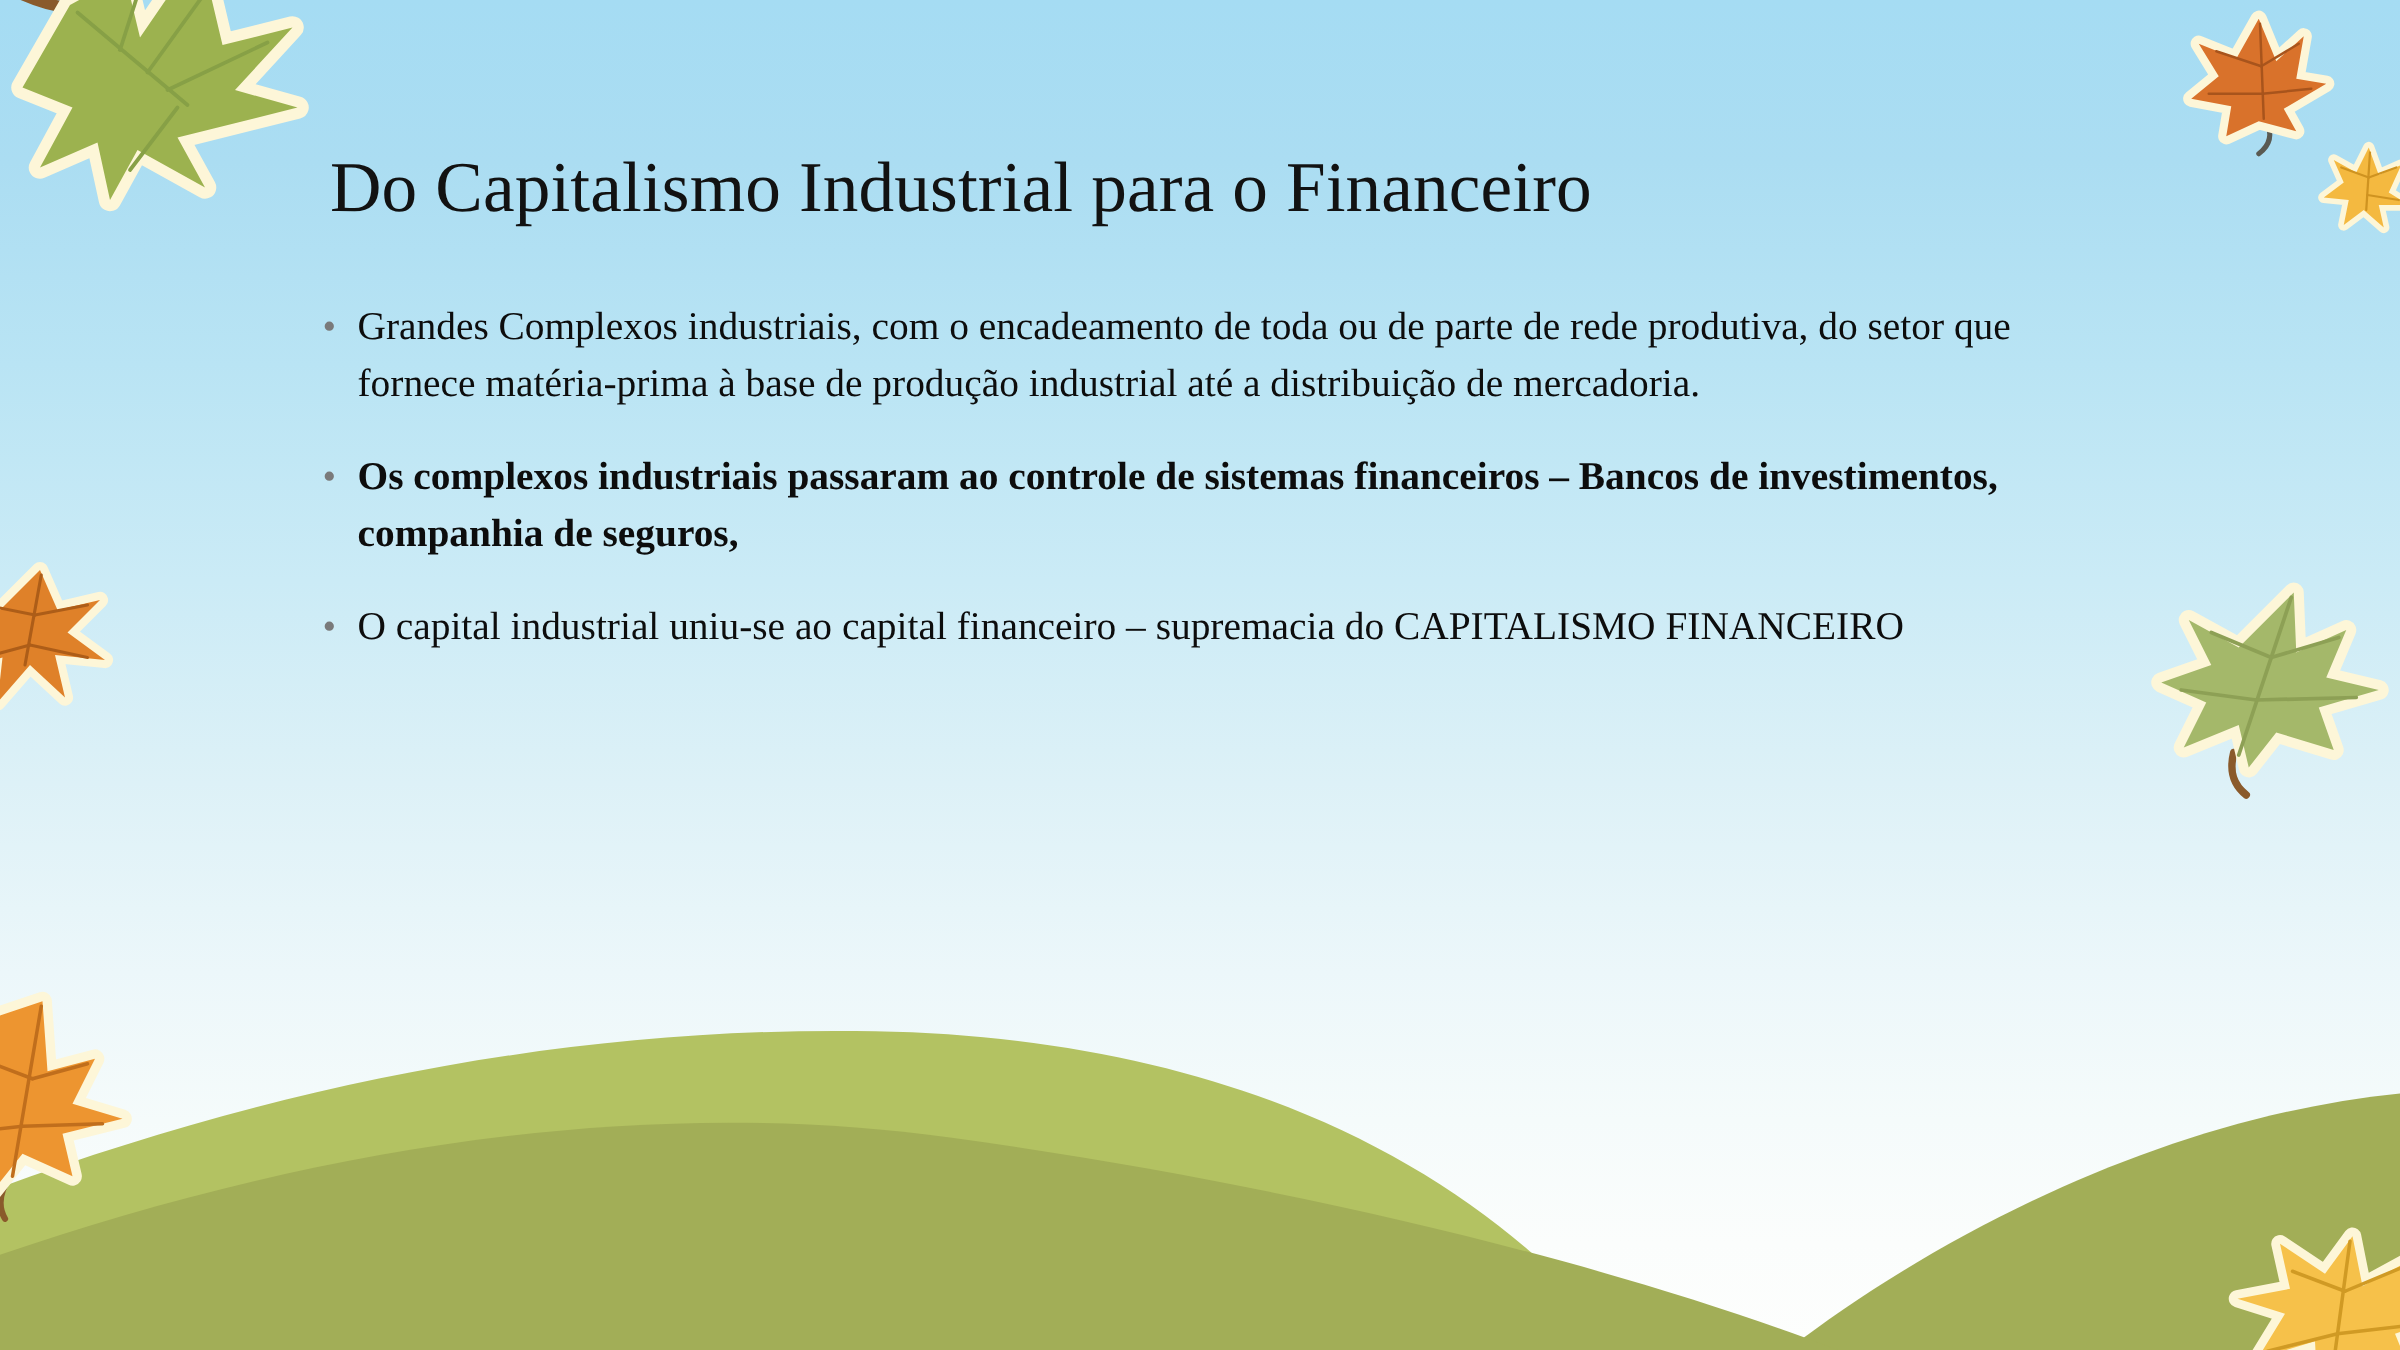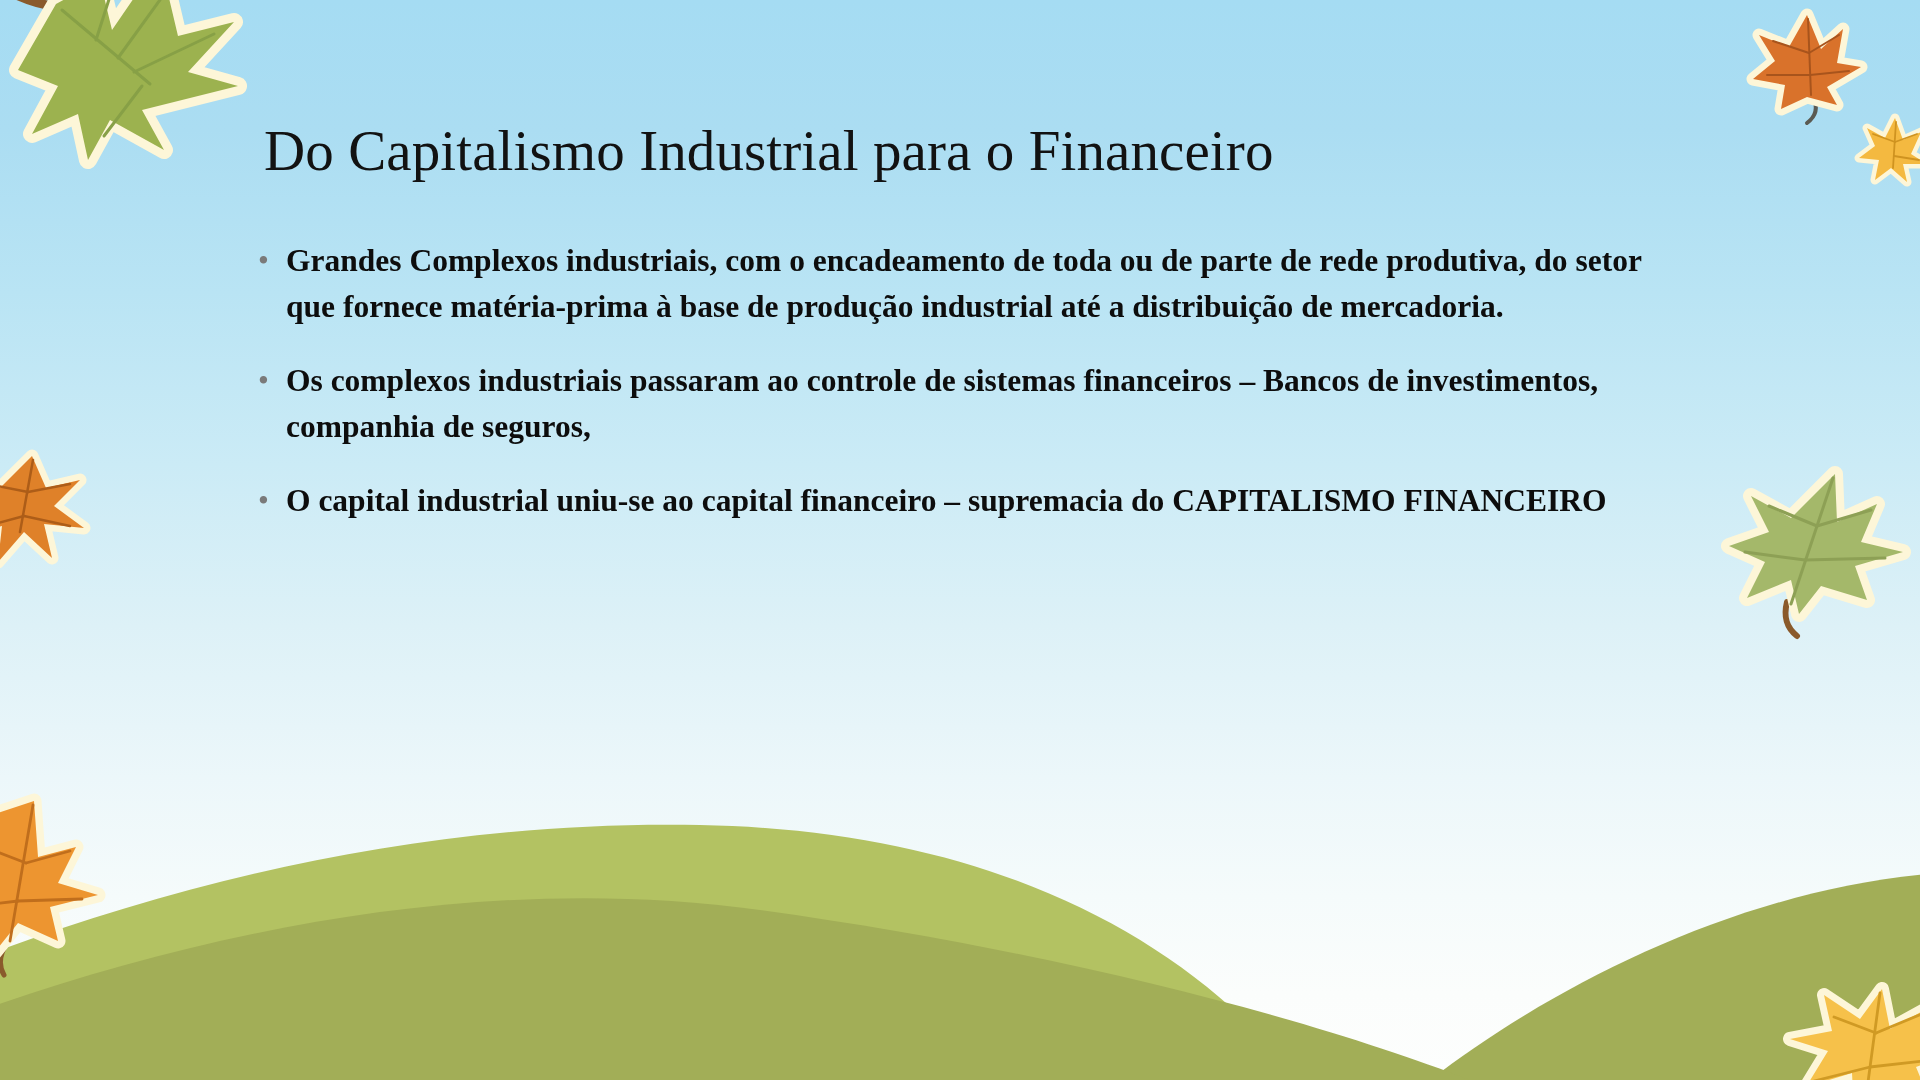--- a/index.html
+++ b/index.html
@@ -81,21 +81,21 @@
     padding-left:6px;
   }
 
   .bullet-text {
     flex:1 1 auto;
     font-family:"Liberation Serif", serif;
     font-size:31.5px;
     line-height:46px;
     color:#0d0d0d;
   }
-  .bullet-text.bold { font-weight:700; }
+  .bullet-text.bold { font-weight:400; }
   .bullet-text.normal { font-weight:700; }
 </style>
 </head>
 <body>
 
 <div id="slide">
 
   <div class="scene">
     <svg viewBox="0 0 1920 330" preserveAspectRatio="none" xmlns="http://www.w3.org/2000/svg">
 

